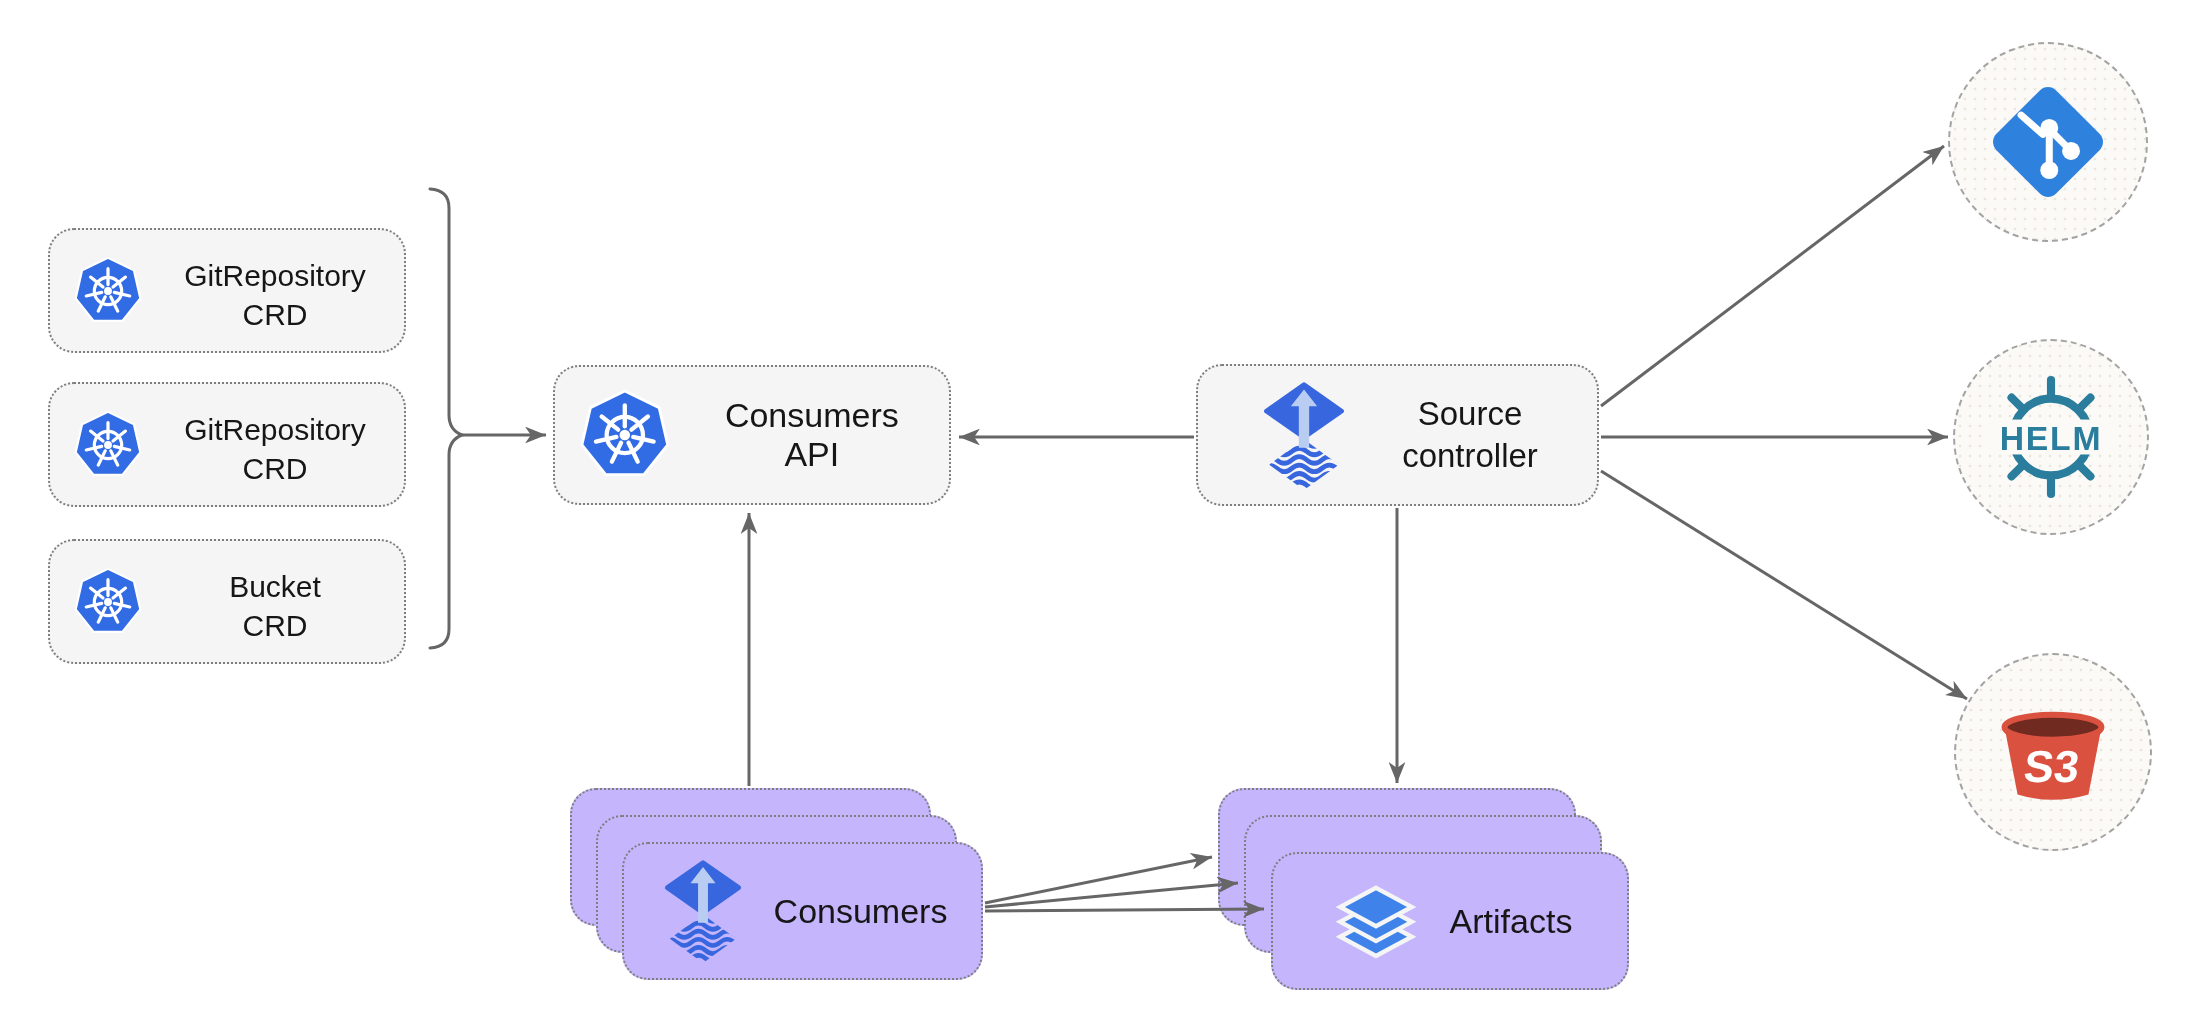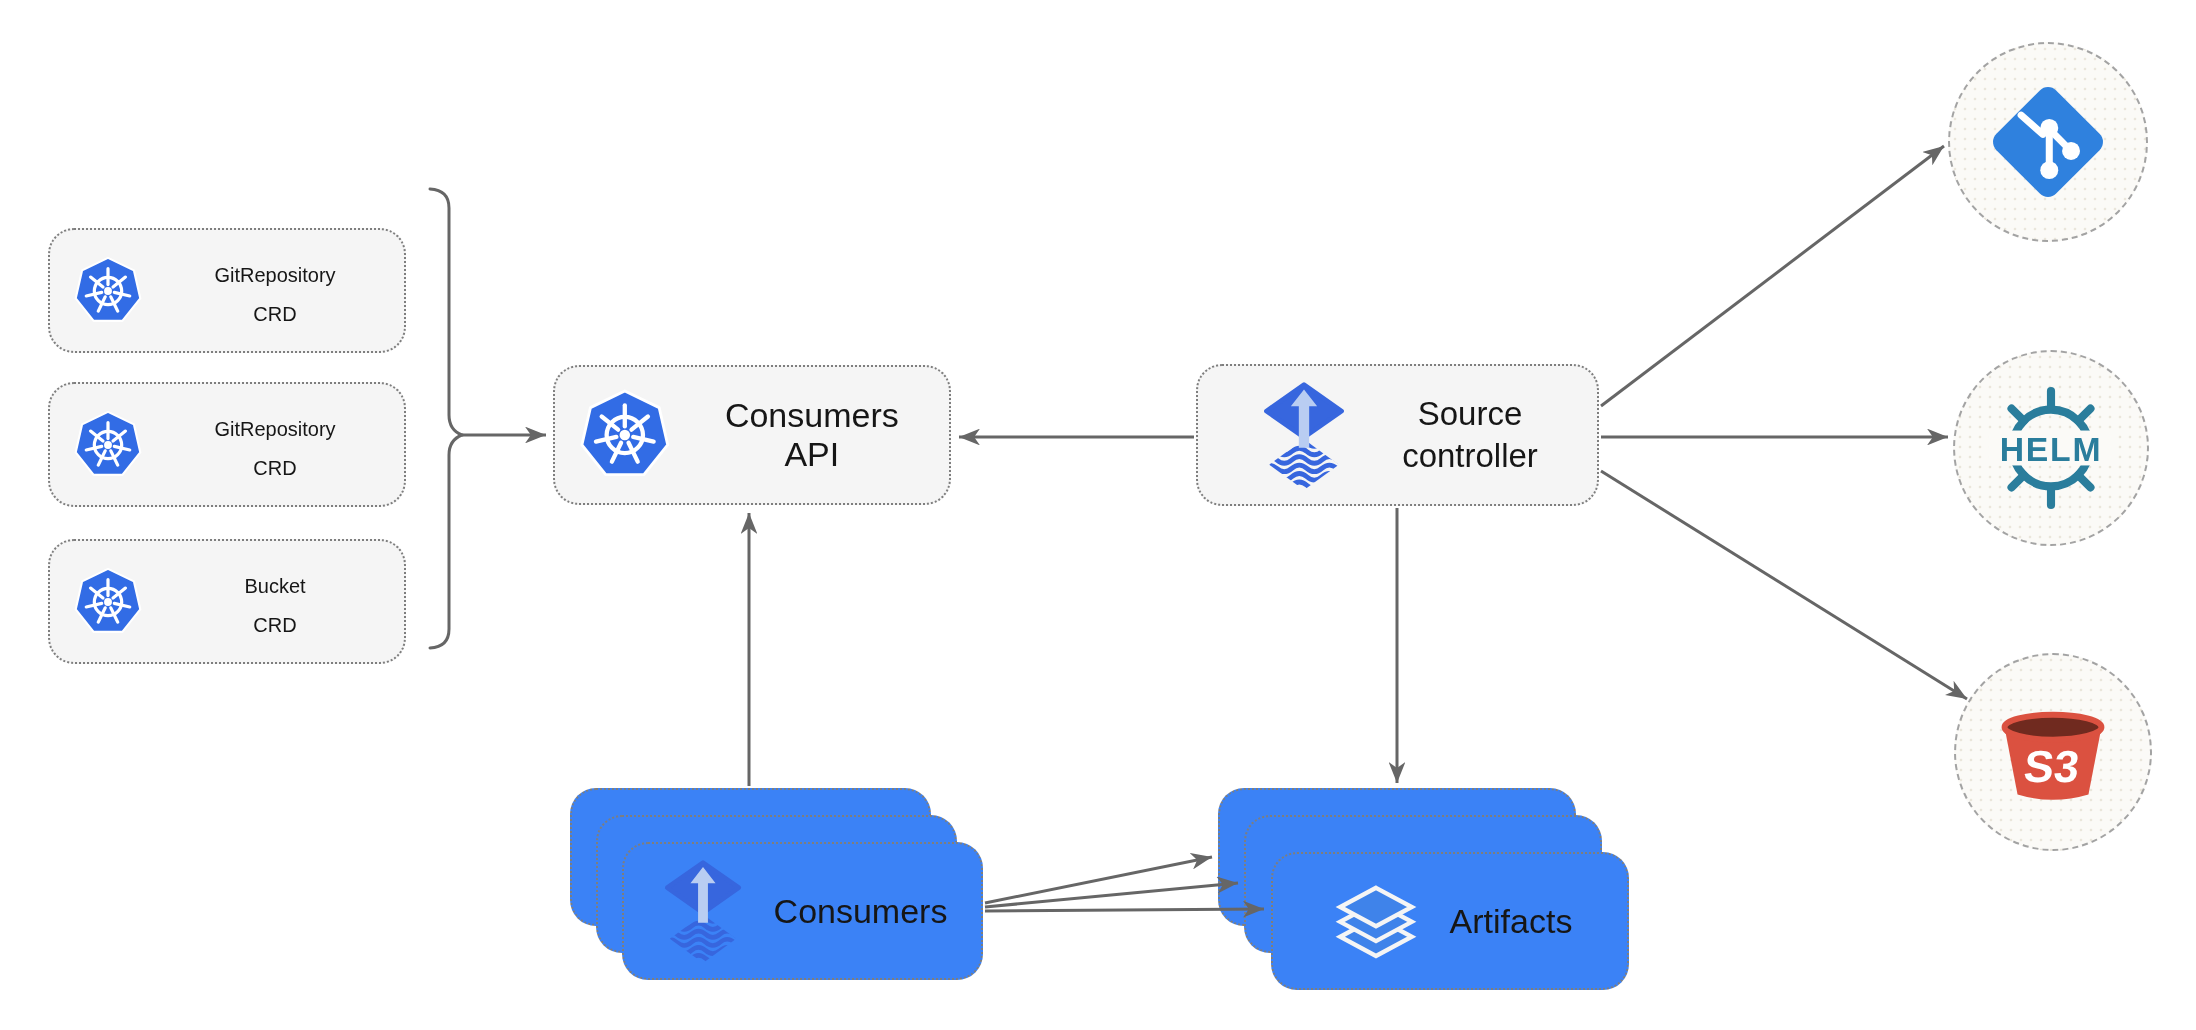--- a/index.html
+++ b/index.html
@@ -7,27 +7,27 @@
     position:relative;width:2196px;height:1030px;background:#ffffff;
     font-family:"Liberation Sans",sans-serif;overflow:hidden;
   }
   .box{
     position:absolute;box-sizing:border-box;background:#f5f5f5;
     border:2.5px dotted #7e7e7e;border-radius:26px;
     display:flex;align-items:center;justify-content:center;gap:24px;
     padding:0 22px;z-index:2;
   }
   .stack{
-    position:absolute;box-sizing:border-box;background:#3b82f6;
+    position:absolute;box-sizing:border-box;background:#c4b5fd;
     border:2.5px dotted #7e7e7e;border-radius:26px;z-index:2;
   }
   .stack.front{display:flex;align-items:center;justify-content:center;gap:26px;padding:0 22px;}
   .lbl{color:#161616;text-align:center;}
   .lbl .line{display:block;}
-  .crd-lbl{font-size:20px;line-height:39px;flex:1;margin-top:9px;}
+  .crd-lbl{font-size:30px;line-height:39px;flex:1;margin-top:9px;}
   .api-lbl{font-size:34px;}
   .src-lbl{font-size:33px;line-height:42px;margin-left:27px;}
   .big-lbl{font-size:34px;}
   .circle{
     position:absolute;box-sizing:border-box;border:2.5px dashed #a3a3a3;border-radius:50%;
     background-color:#fbfaf7;
     background-image:radial-gradient(#eae6db 1.5px, transparent 1.6px);
     background-size:10px 10px;
     display:flex;align-items:center;justify-content:center;z-index:2;
   }
@@ -149,21 +149,21 @@
         <line x1="1" y1="-8" x2="1" y2="20"></line>
         <line x1="4" y1="-7" x2="15" y2="4"></line>
       </g>
       <g fill="#ffffff">
         <circle cx="1" cy="-11" r="7"></circle>
         <circle cx="18" cy="7" r="7"></circle>
         <circle cx="1" cy="22" r="7"></circle>
       </g>
     </svg>
   </div>
-  <div class="circle" style="left:1953px;top:350px;width:196px;height:196px;">
+  <div class="circle" style="left:1953px;top:339px;width:196px;height:196px;">
     <svg width="128" height="128" viewBox="-55 -55 110 110">
       <circle r="33" fill="none" stroke="#2A7D9C" stroke-width="7"></circle>
       <g stroke="#2A7D9C" stroke-width="7" stroke-linecap="round">
         <line x1="0" y1="-36" x2="0" y2="-49"></line>
         <line x1="23.3" y1="-23.3" x2="33.9" y2="-33.9"></line>
         <line x1="-23.3" y1="-23.3" x2="-33.9" y2="-33.9"></line>
         <line x1="0" y1="36" x2="0" y2="49"></line>
         <line x1="23.3" y1="23.3" x2="33.9" y2="33.9"></line>
         <line x1="-23.3" y1="23.3" x2="-33.9" y2="33.9"></line>
       </g>

